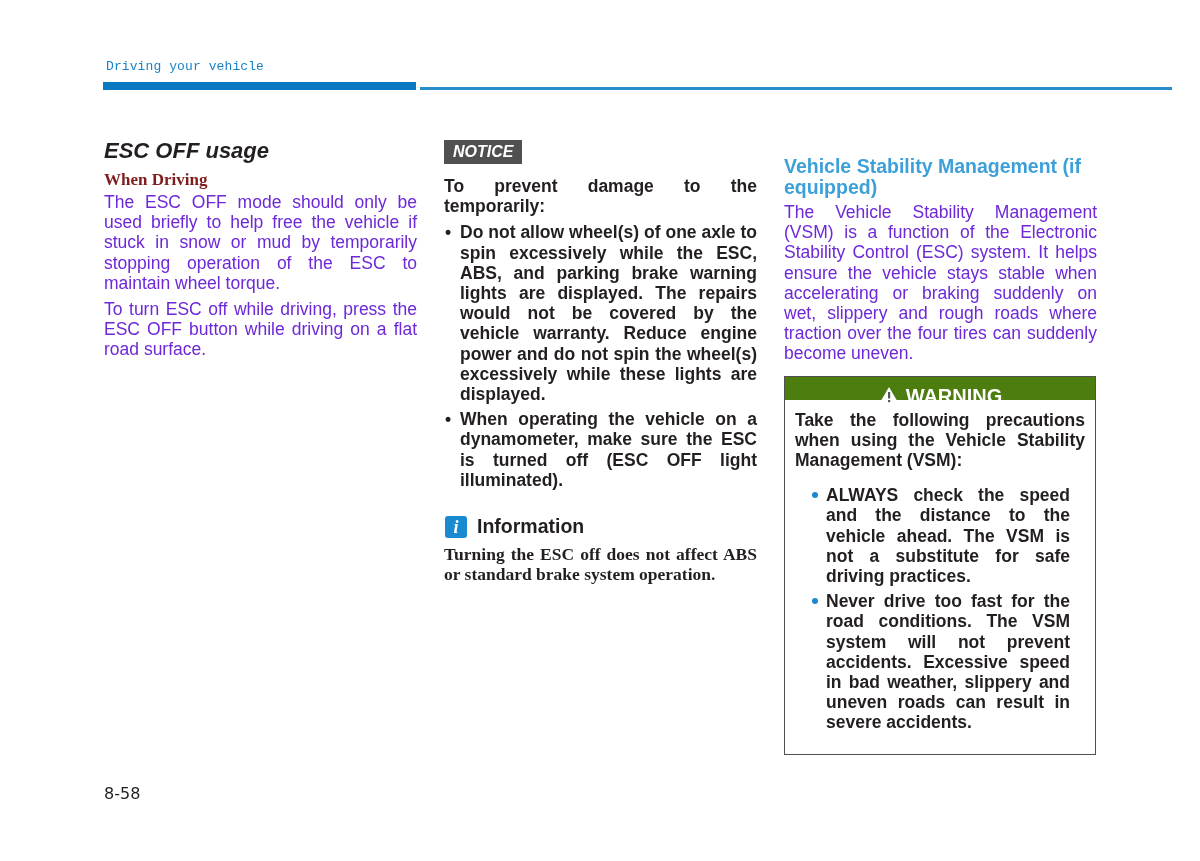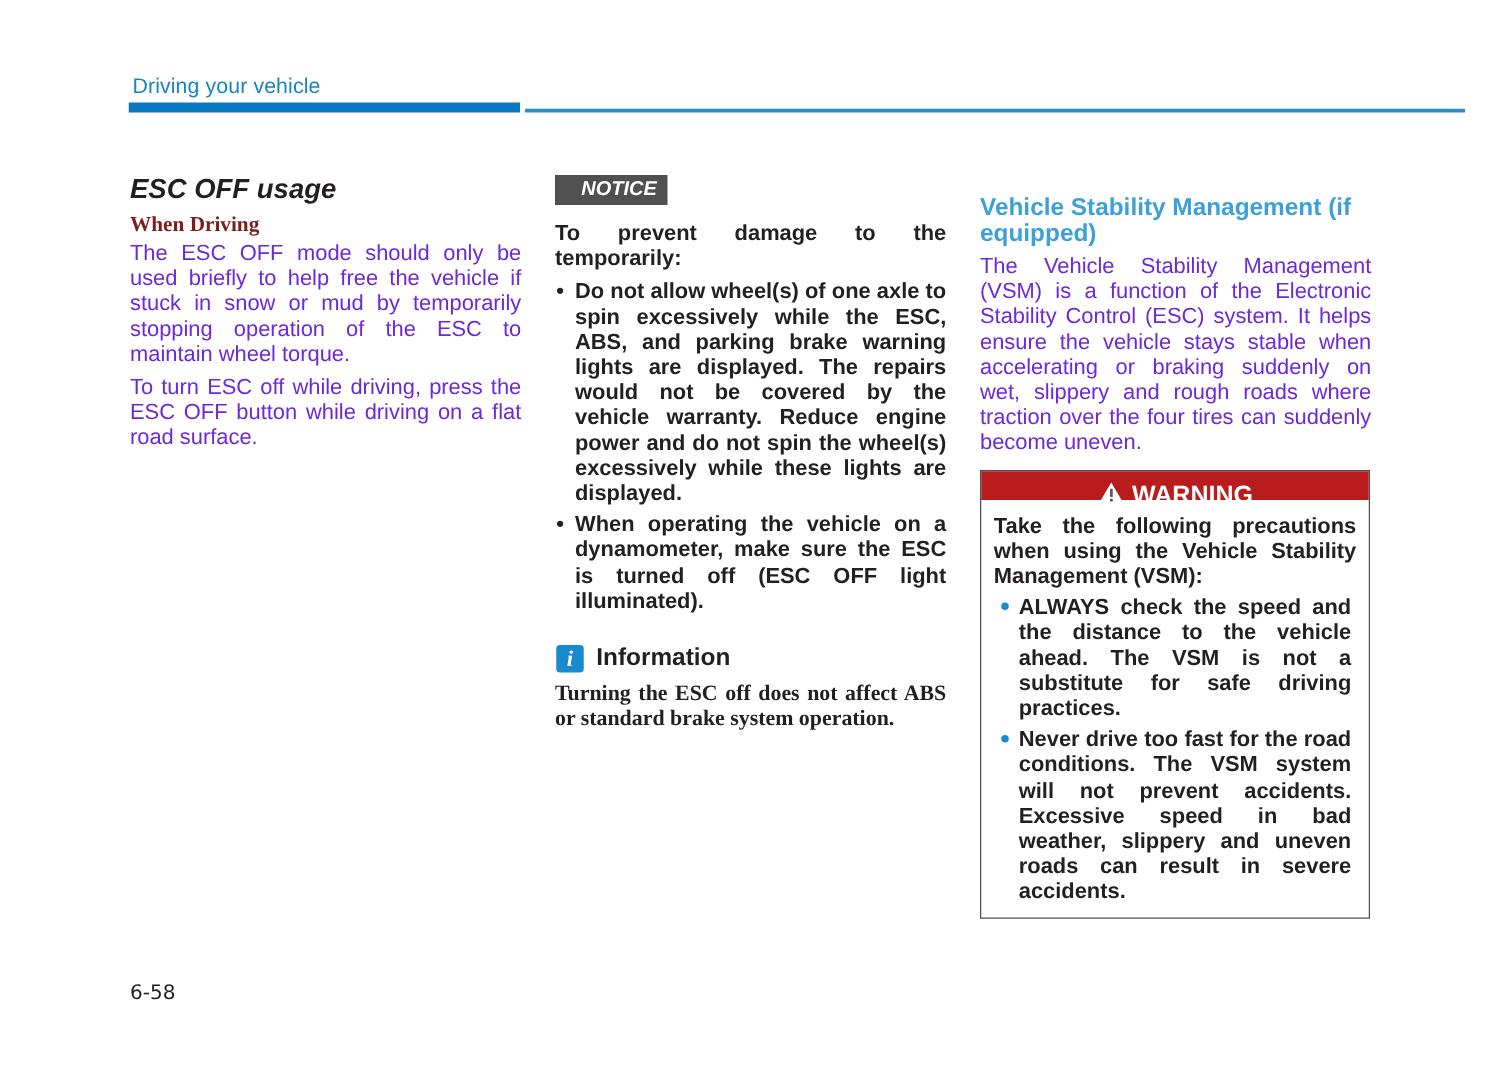--- a/index.html
+++ b/index.html
@@ -1,48 +1,48 @@
 <!DOCTYPE html>
 <html><head>
 <meta charset="utf-8">
 <style>
   html, body { margin: 0; padding: 0; background: #ffffff; }
   body { width: 1200px; height: 861px; position: relative; overflow: hidden; font-family: "Liberation Sans", sans-serif; color: #231f20; }
-  .header-title { position: absolute; left: 106px; top: 59px; font-family: Liberation Sans, sans-serif; font-size: 17px; color: #1a83c6; letter-spacing: 0.1px; }
+  .header-title { position: absolute; left: 106px; top: 59px; font-family: Liberation Mono, monospace; font-size: 13px; color: #1a83c6; letter-spacing: 0.1px; }
   .header-bar-thick { position: absolute; left: 103px; top: 82px; width: 313px; height: 8px; background: #0a78c0; }
   .header-bar-thin { position: absolute; left: 420px; top: 87px; width: 752px; height: 3px; background: #2a8dcc; }
 
   .col { position: absolute; top: 136px; width: 313px; }
   .col1 { left: 104px; }
   .col2 { left: 444px; }
   .col3 { left: 784px; }
 
   .h-italic { font-weight: bold; font-style: italic; font-size: 22px; margin: 2px 0 6px 0; color: #231f20; }
   .h-serif { font-family: "Liberation Serif", serif; font-weight: bold; font-size: 17px; color: #7f1d1d; margin: 0 0 2px 0; }
   .p { font-size: 17.5px; line-height: 20.2px; text-align: justify; margin: 0 0 6px 0; color: #6d28d9; }
 
-  .notice-badge { display: inline-block; background: #505051; color: #fff; font-weight: bold; font-style: italic; font-size: 16px; padding: 3px 9px 3px 21px; margin: 4px 0 12px 0; }
+  .notice-badge { display: inline-block; background: #505051; color: #fff; font-weight: bold; font-style: italic; font-size: 16px; padding: 3px 9px 3px 9px; margin: 4px 0 12px 0; }
   .bold-p { font-weight: bold; font-size: 17.5px; line-height: 20.2px; text-align: justify; margin: 0 0 6px 0; }
   ul.blist { list-style: none; margin: 0; padding: 0; }
   ul.blist li { position: relative; padding-left: 16px; font-weight: bold; font-size: 17.5px; line-height: 20.2px; text-align: justify; margin-bottom: 5px; }
   ul.blist li .bullet { position: absolute; left: 1px; top: 0; }
 
   .info-head { display: flex; align-items: center; margin: 25px 0 6px 1px; }
   .info-icon { width: 22px; height: 22px; background: #1a8ad0; border-radius: 3px; color: #fff; font-family: "Liberation Serif", serif; font-style: italic; font-weight: bold; font-size: 18px; text-align: center; line-height: 23px; margin-right: 10px; }
   .info-title { font-weight: bold; font-size: 19.5px; color: #231f20; }
   .info-p { font-family: "Liberation Serif", serif; font-weight: bold; font-size: 17.5px; line-height: 20.2px; text-align: justify; margin: 0; }
 
   .blue-h { font-weight: bold; font-size: 19.5px; line-height: 20.5px; color: #3da0d8; margin: 20px 0 5px 0; }
 
   .warn-box { margin-top: 12px; border: 1.5px solid #505051; width: 310px; }
-  .warn-head { background: #b91c1c; color: #fff; font-weight: bold; font-size: 20px; text-align: center; height: 23px; line-height: 39px; }
+  .warn-head { background: #4d7c0f; color: #fff; font-weight: bold; font-size: 20px; text-align: center; height: 23px; line-height: 39px; }
   .warn-head .tri { display: inline-block; vertical-align: -2px; margin-right: 6px; }
   .warn-body { padding: 10px 10px 6px 10px; }
   .warn-body .bold-p { margin-bottom: 5px; }
-  ul.wlist { list-style: none; margin: 4px; padding: 0; }
+  ul.wlist { list-style: none; margin: 15px; padding: 0; }
   ul.wlist li { position: relative; padding-left: 16px; font-weight: bold; font-size: 17.5px; line-height: 20.2px; text-align: justify; margin-bottom: 5px; }
   ul.wlist li .dot { position: absolute; left: 2px; top: 7px; width: 6px; height: 6px; border-radius: 50%; background: #1a8ad0; }
 
   .page-num { position: absolute; left: 104px; top: 784px; font-family: "DejaVu Sans", sans-serif; font-size: 16px; color: #231f20; }
 </style>
 </head>
 <body>
 
 <div class="header-title">Driving your vehicle</div>
 <div class="header-bar-thick"></div>
@@ -97,13 +97,13 @@
         </li>
         <li>
           <span class="dot"></span>
           <span>Never drive too fast for the road conditions. The VSM system will not prevent accidents. Excessive speed in bad weather, slippery and uneven roads can result in severe accidents.</span>
         </li>
       </ul>
     </div>
   </div>
 </div>
 
-<div class="page-num">6-58</div>
+<div class="page-num">8-58</div>
 
 </body></html>

